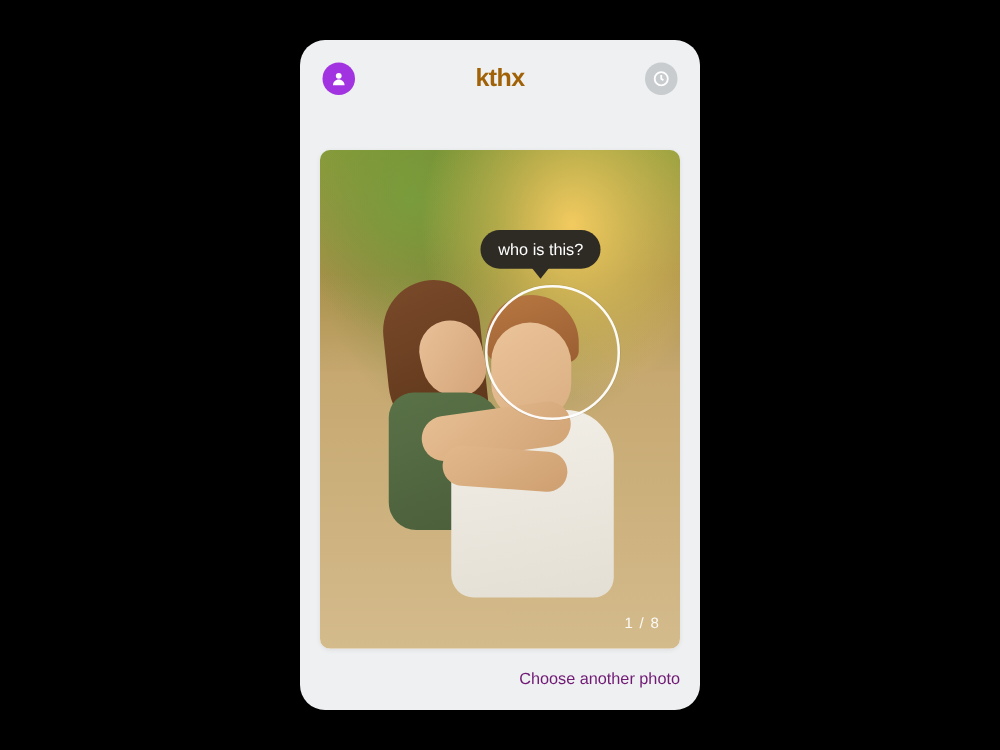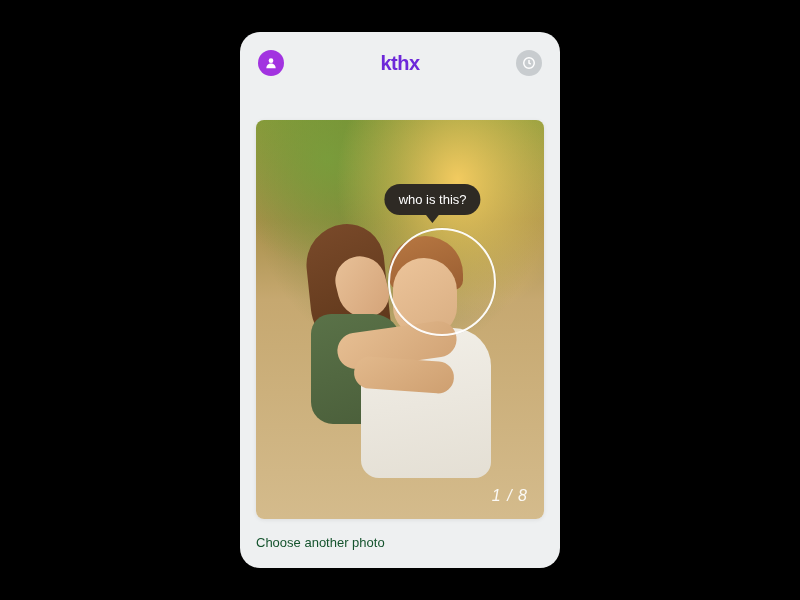--- a/index.html
+++ b/index.html
@@ -36,21 +36,21 @@
       display: flex;
       align-items: center;
       justify-content: center;
       cursor: pointer;
     }
     .icon-profile { background: #a233e0; }
     .icon-clock { background: #c8cccf; }
     .app-title {
       font-weight: 800;
       font-size: 20px;
-      color: #6d28d9;
+      color: #a16207;
       letter-spacing: -0.5px;
     }
     .photo-wrap {
       flex: 1;
       background: #fff;
       border-radius: 8px;
       overflow: hidden;
       position: relative;
       box-shadow: 0 1px 4px rgba(0,0,0,0.08);
       margin-top: 30px;
@@ -189,30 +189,29 @@
       transform: translateX(-50%);
       border-left: 8px solid transparent;
       border-right: 8px solid transparent;
       border-top: 10px solid #2e2a24;
     }
     .page-counter {
       position: absolute;
       bottom: 14px;
       right: 16px;
       color: rgba(255,255,255,0.92);
-      font-size: 16px;
+      font-size: 12px;
       font-weight: 500;
       letter-spacing: 1px;
-      font-style: italic;
     }
     .footer-link {
-      text-align: left;
+      text-align: right;
       padding-top: 16px;
       padding-bottom: 4px;
-      color: #14532d;
+      color: #701a75;
       font-size: 13px;
       cursor: pointer;
     }
   </style>
 </head>
 <body>
 
 <div class="phone-card">
   <div class="header">
     <div class="icon-btn icon-profile">

